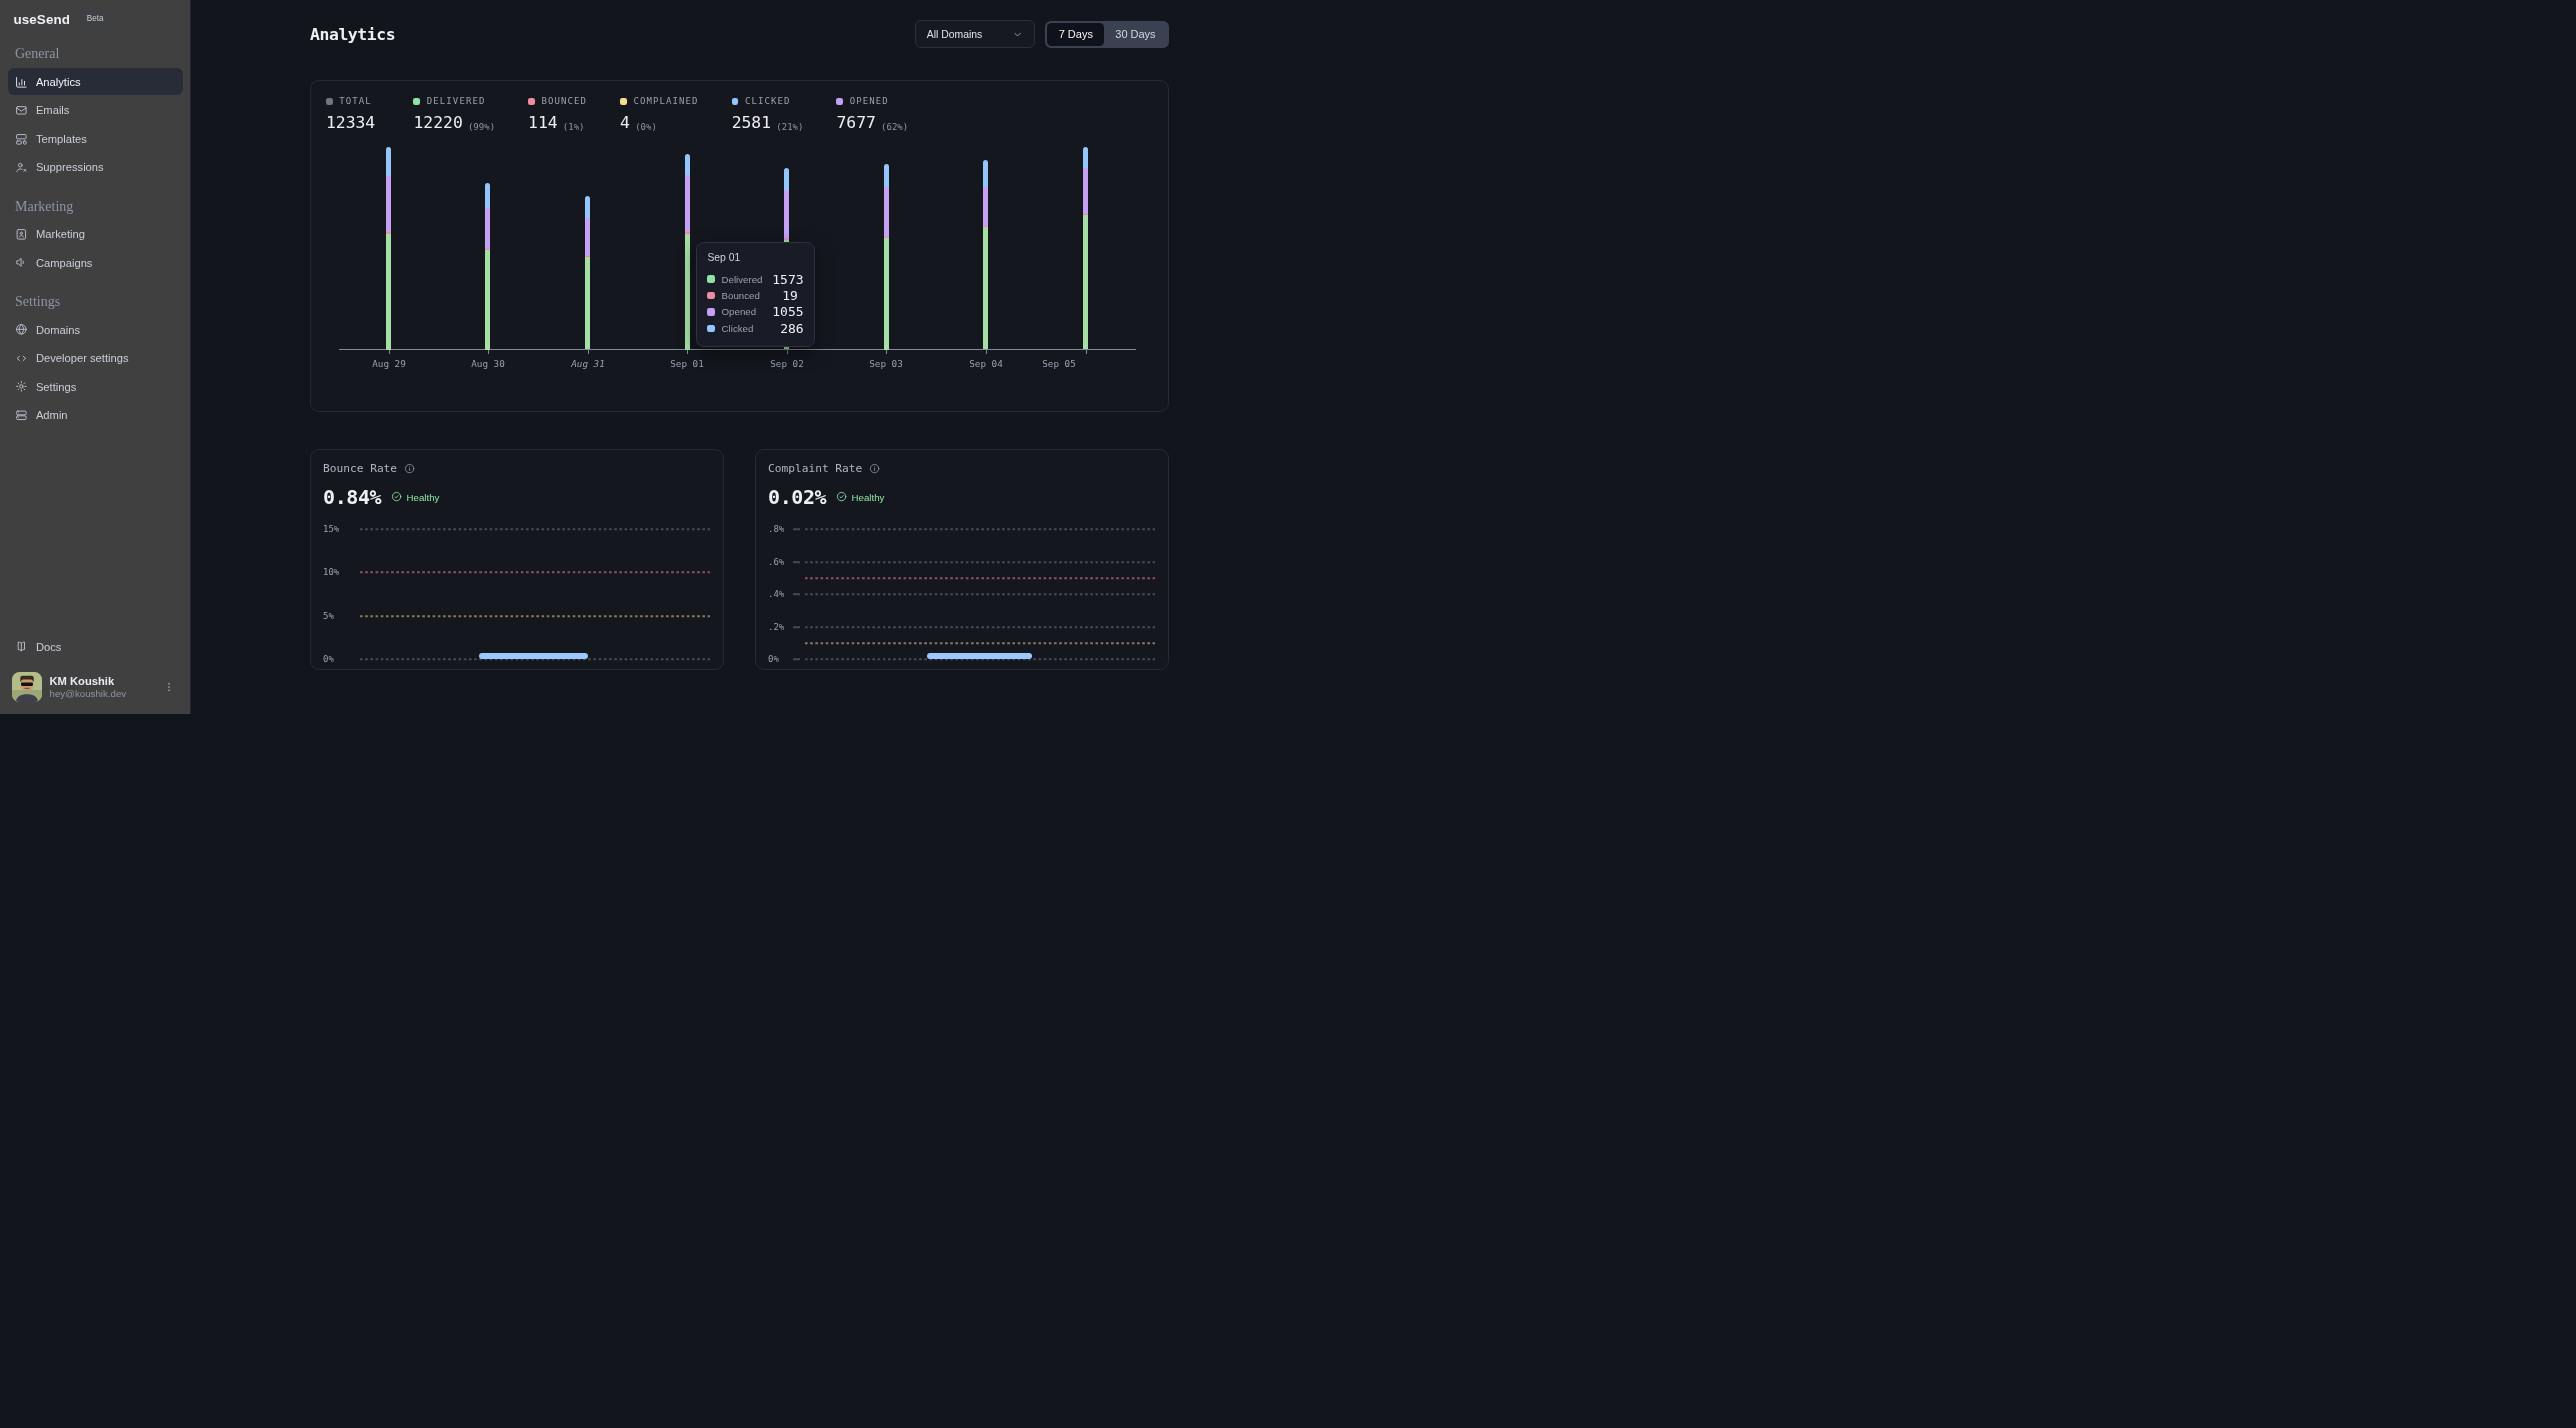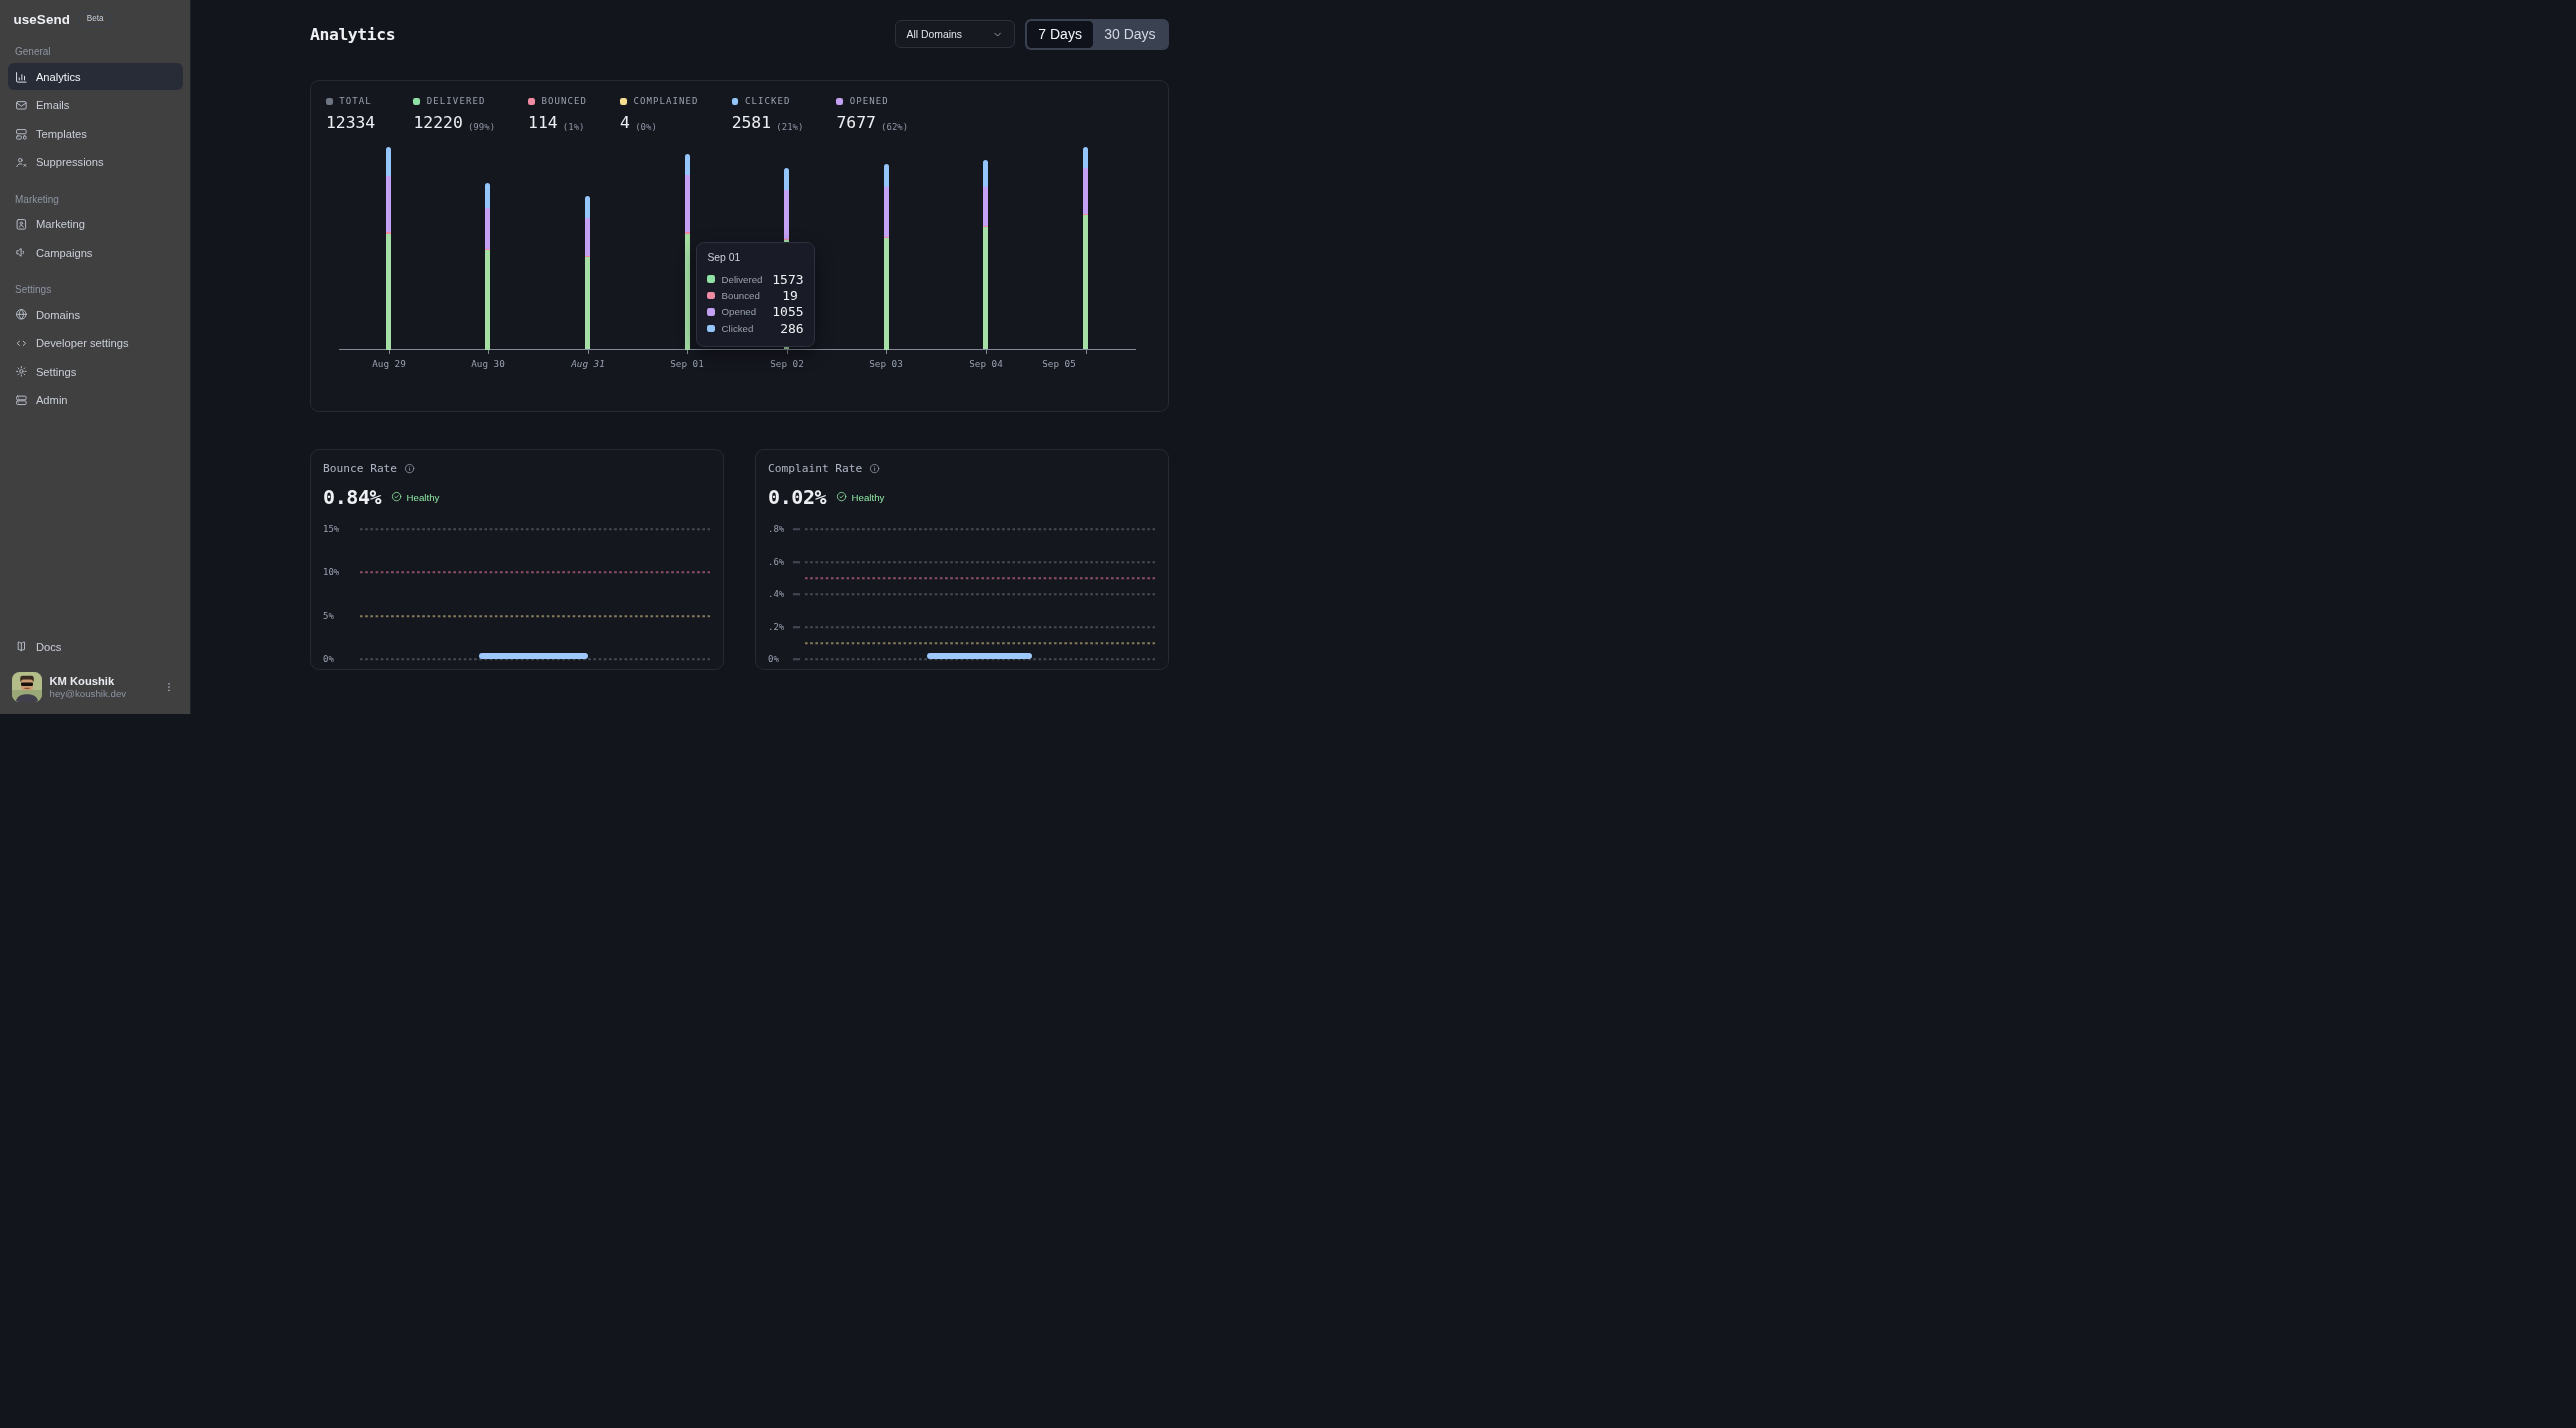--- a/index.html
+++ b/index.html
@@ -17,21 +17,21 @@
     width:191px; min-width:191px; height:100%;
     background:#404040; border-right:0.7px solid #20242e;
     display:flex; flex-direction:column; padding:10.4px 7.5px 9px;
   }
   .logo-row { display:flex; align-items:center; gap:9px; padding:1.5px 6px; margin-bottom:18px; }
   .logo-text { font-size:13.4px; font-weight:700; color:#eef0f5; letter-spacing:0.1px; }
   .beta-badge {
     font-size:8.2px; color:#c7cdd8; border:0.7px solid #3a4150; border-radius:4.5px;
     padding:2.2px 6.7px; line-height:1; background:transparent;
   }
-  .section-label { font-size:10px; color:#8d94a3; margin:16.4px 7.5px 6px; }
+  .section-label { font-size:14px; color:#8d94a3; margin:16.4px 7.5px 6px;font-family:Liberation Serif, serif; }
   .section-label.first { margin-top:0; }
   .nav-item {
     display:flex; align-items:center; gap:8.2px; height:27px; padding:0 7.5px;
     border-radius:6px; color:#c9ced8; font-size:11.2px; cursor:pointer; margin-bottom:1.5px;
   }
   .nav-item .nicon { width:12.7px; height:12.7px; color:#b9bfcc; flex:none; }
   .nav-item.active { background:#272c37; color:#f3f5f8; }
   .nav-item.active .nicon { color:#e8eaf0; }
   .sidebar-footer { margin-top:auto; }
   .user-row { display:flex; align-items:center; gap:7.5px; padding:6px 4.5px 3px; margin-top:6px; cursor:pointer; }
@@ -47,21 +47,21 @@
   .content-header { display:flex; align-items:center; justify-content:space-between; height:30px; }
   .page-title { font-size:16.4px; font-weight:700; color:#eef0f4; letter-spacing:-0.4px; }
   .controls { display:flex; align-items:center; gap:10.4px; }
   .select {
     display:flex; align-items:center; gap:30px; height:28px; padding:0 10.4px;
     border:0.7px solid #2a303c; border-radius:6px; background:#161920; cursor:pointer;
   }
   .select-value { font-size:10.4px; color:#dfe3ea; }
   .select .chev { color:#9aa1b0; }
   .toggle { display:flex; background:#3a4150; border-radius:6px; padding:2.2px; }
-  .toggle-btn { border:none; background:transparent; color:#d3d8e2; font-size:14px; font-weight:500;
+  .toggle-btn { border:none; background:transparent; color:#d3d8e2; font-size:11px; font-weight:500;
     padding:5.2px 11.2px; border-radius:4.5px; cursor:pointer; font-family:inherit;text-align:center; }
   .toggle-btn.active { background:#0f121a; color:#f5f6f8; }
 
   .card {
     background:#15171f; border:0.7px solid #252a35; border-radius:9px; position:relative;
   }
   .overview-card { margin-top:31px; height:332px; padding:13.4px; overflow:hidden; }
 
   .stats-row { display:flex; gap:33px; padding:1.5px 0 0 1.5px; position:relative; z-index:2; }
   .stat-label { display:flex; align-items:center; gap:6.7px; font-size:9px; letter-spacing:1.1px; color:#99a0ad; }

